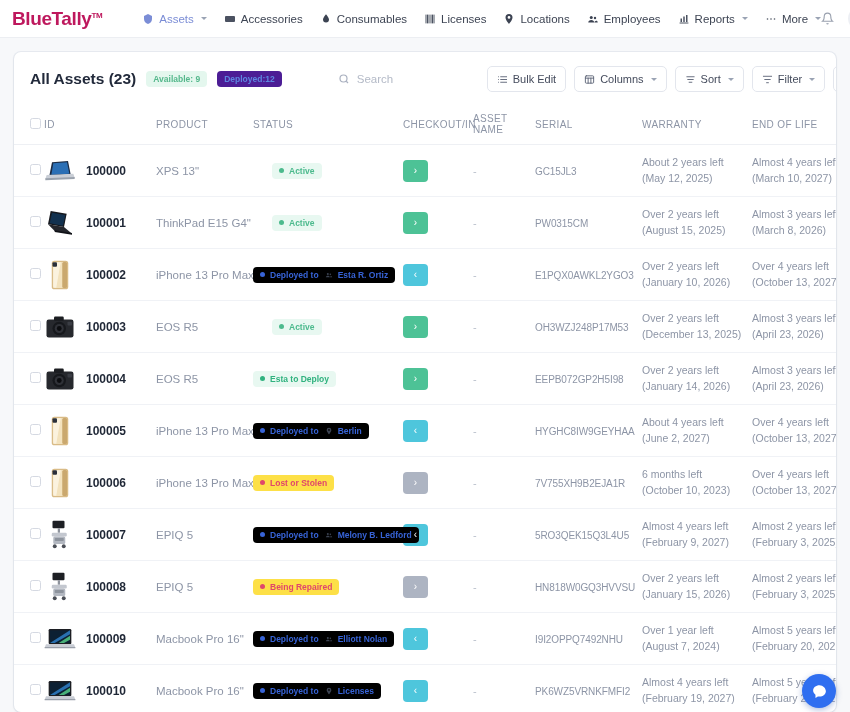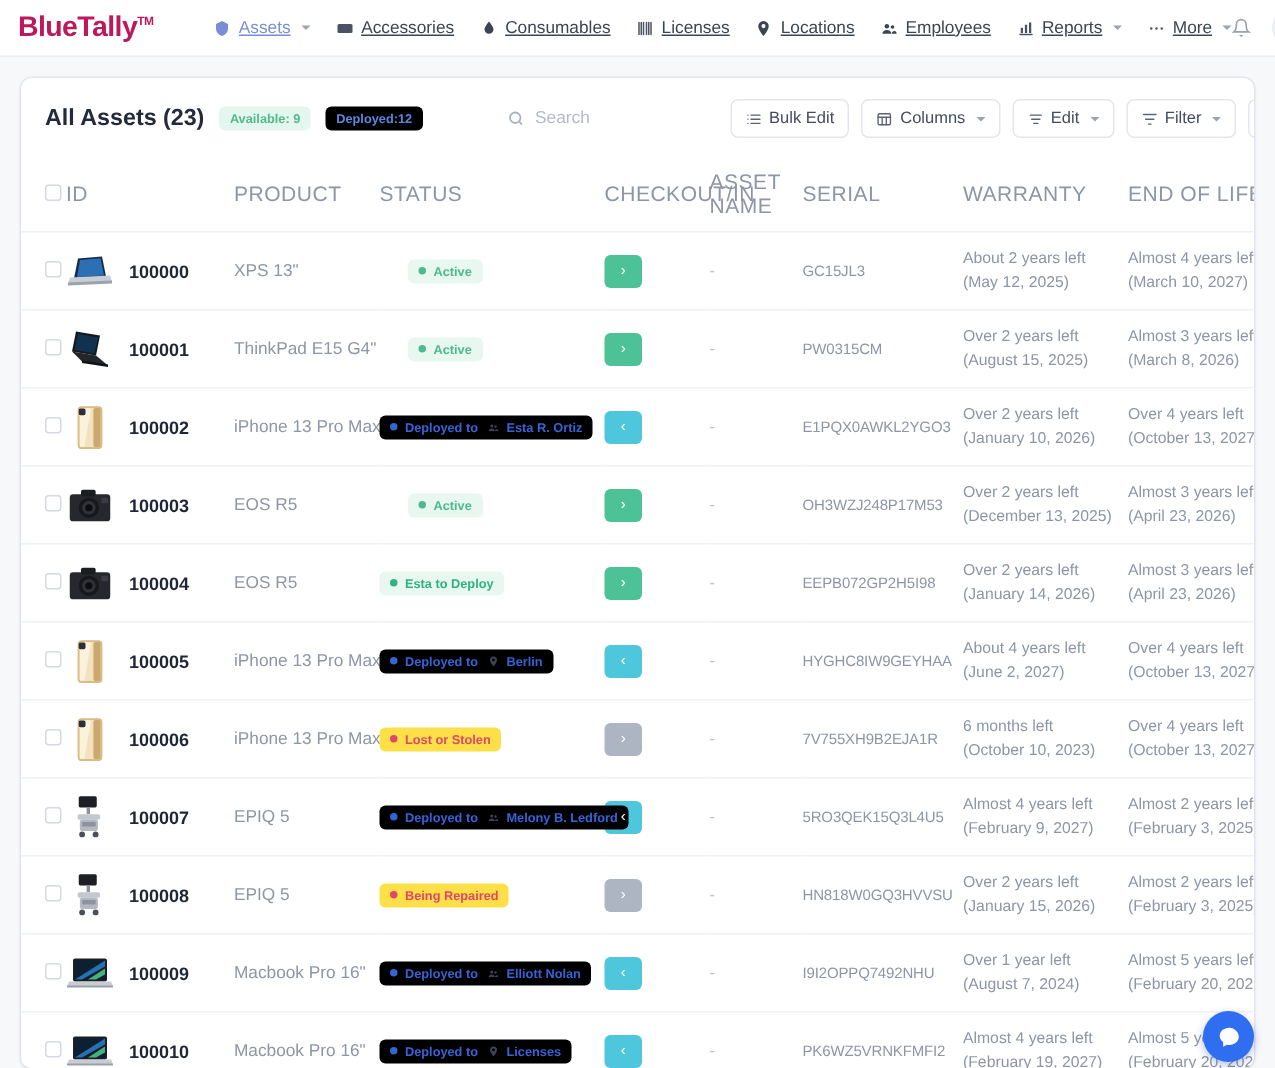--- a/index.html
+++ b/index.html
@@ -40,21 +40,20 @@
     margin-left: 40px;
   }
   .nav-item {
     display: flex;
     align-items: center;
     gap: 5px;
     font-size: 11.5px;
     color: #3d4453;
     white-space: nowrap;
     cursor: pointer;
-    text-decoration: underline;
   }
   .nav-item.active { color: #7b8dd6; }
   .nav-item .ico {
     display: inline-flex;
     align-items: center;
     justify-content: center;
     width: 12px; height: 12px;
     color: #4c5costa;
   }
   .nav-item .ico svg { display: block; }
@@ -110,21 +109,21 @@
   .pill {
     font-size: 8.5px;
     font-weight: bold;
     padding: 3px 7px;
     border-radius: 4px;
     white-space: nowrap;
     margin-left: 10px;
     cursor: pointer;
   }
   .pill.avail { background: #e4f7ee; color: #55b88c; }
-  .pill.depl  { background: #000000; color: #5d86e0; }
+  .pill.depl  { background: #4c1d95; color: #5d86e0; }
 
   .search-wrap {
     display: flex;
     align-items: center;
     gap: 7px;
     margin-left: 56px;
     flex: 1;
   }
   .search-icon { color: #aab1c0; display: flex; }
   .search-input {
@@ -155,21 +154,21 @@
   }
   .btn .ico { display: flex; color: #5b6375; }
 
   
   .table-scroll {
     height: calc(100% - 52px);
     overflow: hidden;
   }
   table { width: 100%; border-collapse: collapse; table-layout: fixed; }
   thead th {
-    font-size: 14px;
+    font-size: 10px;
     font-weight: normal;
     letter-spacing: 0.35px;
     color: #8d95a6;
     text-align: left;
     padding: 9px 0 9px 0;
     border-bottom: 1px solid #eef0f4;
     background: #fff;
   }
   tbody td {
     padding: 0;
@@ -388,21 +387,21 @@
             </span>
             <span>Columns</span>
             <span class="caret"></span>
           </button>
           <button class="btn">
             <span class="ico">
               <svg width="11" height="11" viewBox="0 0 24 24" fill="none" stroke="#5b6375" stroke-width="2" stroke-linecap="round" stroke-linejoin="round">
                 <path d="M4 6h16M6 12h12M9 18h6"></path>
               </svg>
             </span>
-            <span>Edit</span>
+            <span>Sort</span>
             <span class="caret"></span>
           </button>
           <button class="btn">
             <span class="ico">
               <svg width="11" height="11" viewBox="0 0 24 24" fill="none" stroke="#5b6375" stroke-width="2" stroke-linecap="round" stroke-linejoin="round">
                 <path d="M3 5h18M6 12h12M10 19h4"></path>
               </svg>
             </span>
             <span>Filter</span>
             <span class="caret"></span>

